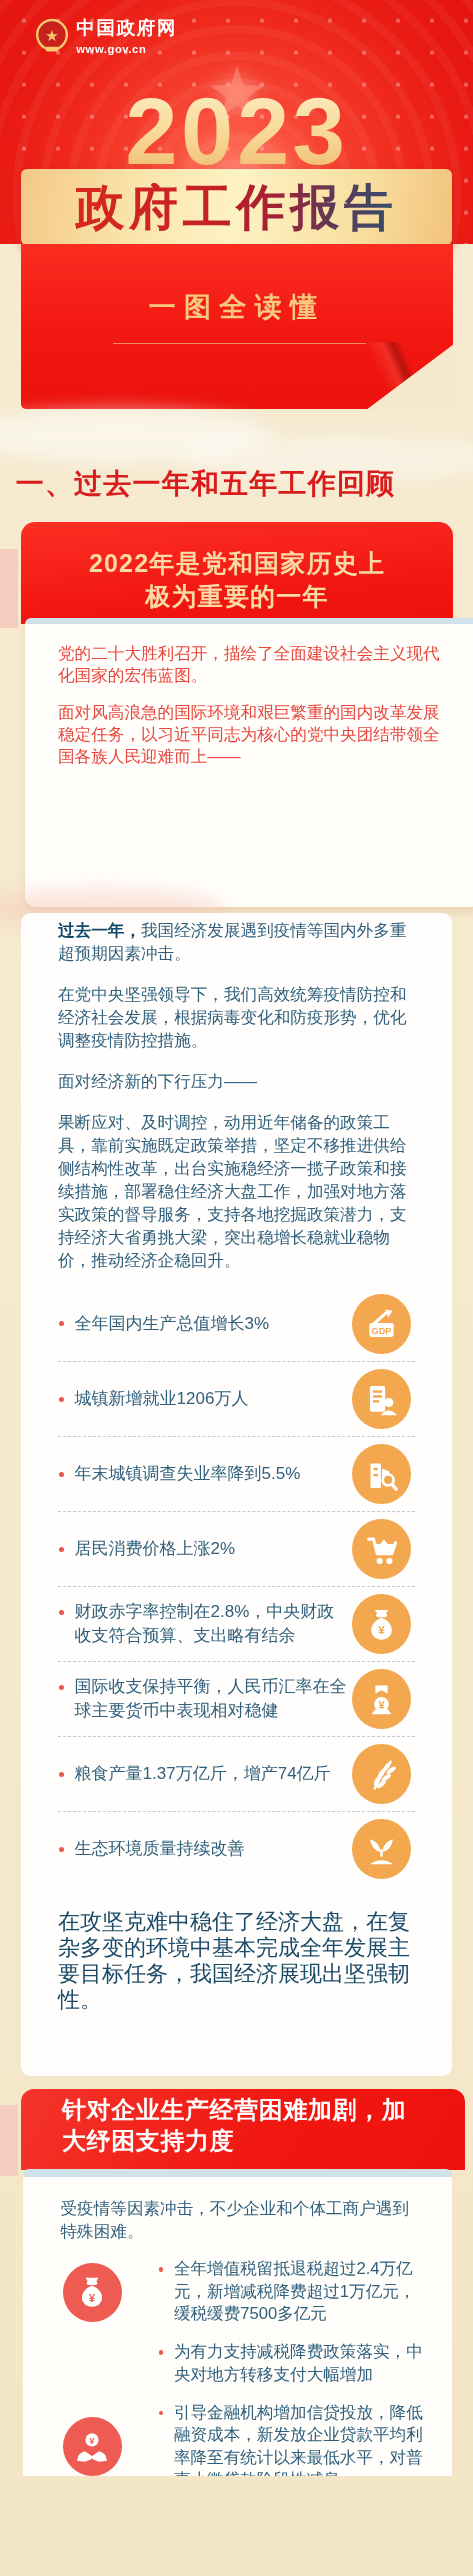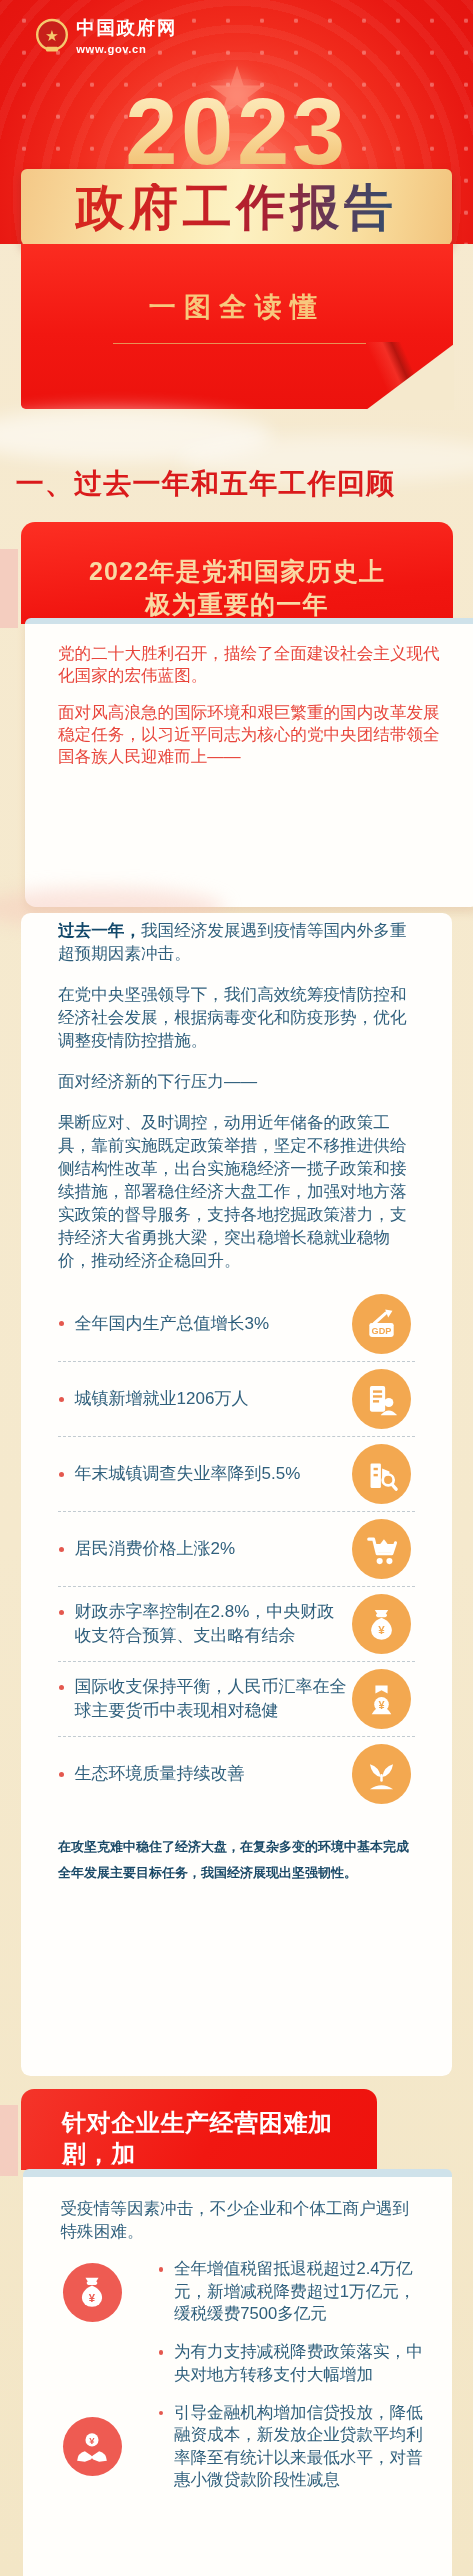--- a/index.html
+++ b/index.html
@@ -54,21 +54,21 @@
   .sec-heading { position:absolute; left:0; top:465px; width:411px; text-align:center;
     font-family:"DejaVu Serif","Liberation Serif",serif; font-weight:bold;
     font-size:28px; letter-spacing:1.2px; color:#da1a1b; }
 
   
   .pink-block { position:absolute; left:0; width:18px; background:#f4cdbf; }
   .pb1 { top:549px; height:79px; }
   .pb2 { top:2105px; height:71px; }
   .c1red { position:absolute; left:21px; top:522px; width:432px; height:102px; border-radius:14px 14px 0 0;
     background:linear-gradient(175deg,#fd2f23 0%,#f11510 70%,#ee120d 100%);
-    text-align:center; padding-top:33px; }
+    text-align:center; padding-top:25px; }
   .c1red .l1, .c1red .l2 { color:#f9d9a4; font-size:25px; font-weight:bold; line-height:33px; letter-spacing:1.2px; }
   .c1white { position:absolute; left:25px; top:618px; width:456px; height:289px;
     background:#fffefb; border-top:6px solid #cfe2ea; border-radius:6px 6px 10.7px 10.7px;
     padding:19px 33px 14px; overflow:hidden; box-shadow:0 6px 8.3px rgba(190,120,80,.18); }
   .c1white p { color:#e8453b; font-size:16.6px; line-height:22px; margin-bottom:15px; }
   .c1white p:last-child { margin-bottom:0; }
 
   
   .panel { position:absolute; left:21px; top:913px; width:431px; height:1163px;
     background:#fffefc; border-radius:9.5px; padding:6px 37px 0; overflow:hidden; }
@@ -80,27 +80,27 @@
   .ach-row { display:flex; align-items:center; min-height:75px; padding:3.6px 0; }
   .ach-row + .ach-row { border-top:1.2px dashed #c2cbd1; }
   .ach-text { position:relative; flex:1; padding-left:16.6px; padding-right:4px;
     color:#2f5f7c; font-size:17px; line-height:24px; }
   .ach-text::before { content:""; position:absolute; left:1.2px; top:9.5px; width:5.3px; height:5.3px;
     border-radius:50%; background:#e4584e; }
   .ach-icon { flex:0 0 auto; width:59px; height:60px; border-radius:50%;
     background:#f3a850; display:flex; align-items:center; justify-content:center; margin-right:3.6px; }
   .ach-icon svg { width:39px; height:39px; }
 
-  .summary { margin-top:22.5px; color:#1b4a68; font-size:13px; font-weight:bold; line-height:26px; }
-
-  
-  .c2red { position:absolute; left:21px; top:2089px; width:356px; height:81px; border-radius:13px 13px 0 0;
-    background:linear-gradient(120deg,#f4352a 0%,#f11711 55%,#ee120d 100%); padding:18px 24px 0 41px; }
+  .summary { margin-top:22.5px; color:#1b4a68; font-size:22px; font-weight:normal; line-height:26px; }
+
+  
+  .c2red { position:absolute; left:21px; top:2089px; width:444px; height:81px; border-radius:13px 13px 0 0;
+    background:linear-gradient(120deg,#f4352a 0%,#f11711 55%,#ee120d 100%); padding:5px 24px 0 41px; }
   .c2red .l1, .c2red .l2 { color:#ffffff; font-size:24px; font-weight:bold; line-height:31px; letter-spacing:0.6px; }
-  .c2white { position:absolute; left:22.5px; top:2169px; width:429px; height:407px;
+  .c2white { position:absolute; left:22.5px; top:2169px; width:429px; height:307px;
     background:#fffefb; border-top:8.3px solid #cfe2ea; border-radius:6px 6px 0 0;
     padding:21px 28px 0 38px; overflow:hidden; }
   .relief-intro { color:#2f5f7c; font-size:16.6px; line-height:22.5px; }
   .relief-row { display:flex; align-items:center; margin-top:15.4px; }
   .relief-icon-col { flex:0 0 98px; display:flex; justify-content:flex-start; }
   .relief-icon { width:59px; height:59px; border-radius:50%; background:#ee5b52; margin-left:2.4px;
     display:flex; align-items:center; justify-content:center; }
   .relief-icon svg { width:38px; height:38px; }
   .relief-text { position:relative; flex:1; padding-left:15.4px;
     color:#2f5f7c; font-size:16.6px; line-height:22.5px; }
@@ -243,20 +243,34 @@
         <div class="ach-icon">
           <svg viewBox="0 0 64 64">
               <path d="M22 9 h20 v13 l-10 -5 -10 5 z" fill="#fff"></path>
               <path d="M16 56 q16 -26 32 0 z" fill="#fff"></path>
               <circle cx="32" cy="40" r="12" fill="#fff"></circle>
               <text x="32" y="47" font-size="18" font-weight="bold" fill="#f3a850" text-anchor="middle" font-family="sans-serif">¥</text>
             </svg>
         </div>
       </div>
 
+      <div class="ach-row">
+        <div class="ach-text">粮食产量1.37万亿斤，增产74亿斤</div>
+        <div class="ach-icon">
+          <svg viewBox="0 0 64 64">
+              <path d="M47 11 Q31 32 21 55" stroke="#fff" stroke-width="4" fill="none" stroke-linecap="round"></path>
+              <ellipse cx="41" cy="19" rx="9" ry="3.6" fill="#fff" transform="rotate(-50 41 19)"></ellipse>
+              <ellipse cx="48" cy="25" rx="9" ry="3.6" fill="#fff" transform="rotate(-35 48 25)"></ellipse>
+              <ellipse cx="32" cy="30" rx="9" ry="3.6" fill="#fff" transform="rotate(-55 32 30)"></ellipse>
+              <ellipse cx="40" cy="37" rx="9" ry="3.6" fill="#fff" transform="rotate(-38 40 37)"></ellipse>
+              <ellipse cx="25" cy="42" rx="9" ry="3.6" fill="#fff" transform="rotate(-60 25 42)"></ellipse>
+              <ellipse cx="32" cy="48" rx="9" ry="3.6" fill="#fff" transform="rotate(-40 32 48)"></ellipse>
+            </svg>
+        </div>
+      </div>
 
       <div class="ach-row">
         <div class="ach-text">生态环境质量持续改善</div>
         <div class="ach-icon">
           <svg viewBox="0 0 64 64">
               <path d="M31 36 Q28 19 13 15 Q16 33 31 36 z" fill="#fff"></path>
               <path d="M33 36 Q36 19 51 15 Q48 33 33 36 z" fill="#fff"></path>
               <rect x="30" y="31" width="4" height="13" rx="2" fill="#fff"></rect>
               <path d="M13 56 q19 -13 38 0 z" fill="#fff"></path>
             </svg>

